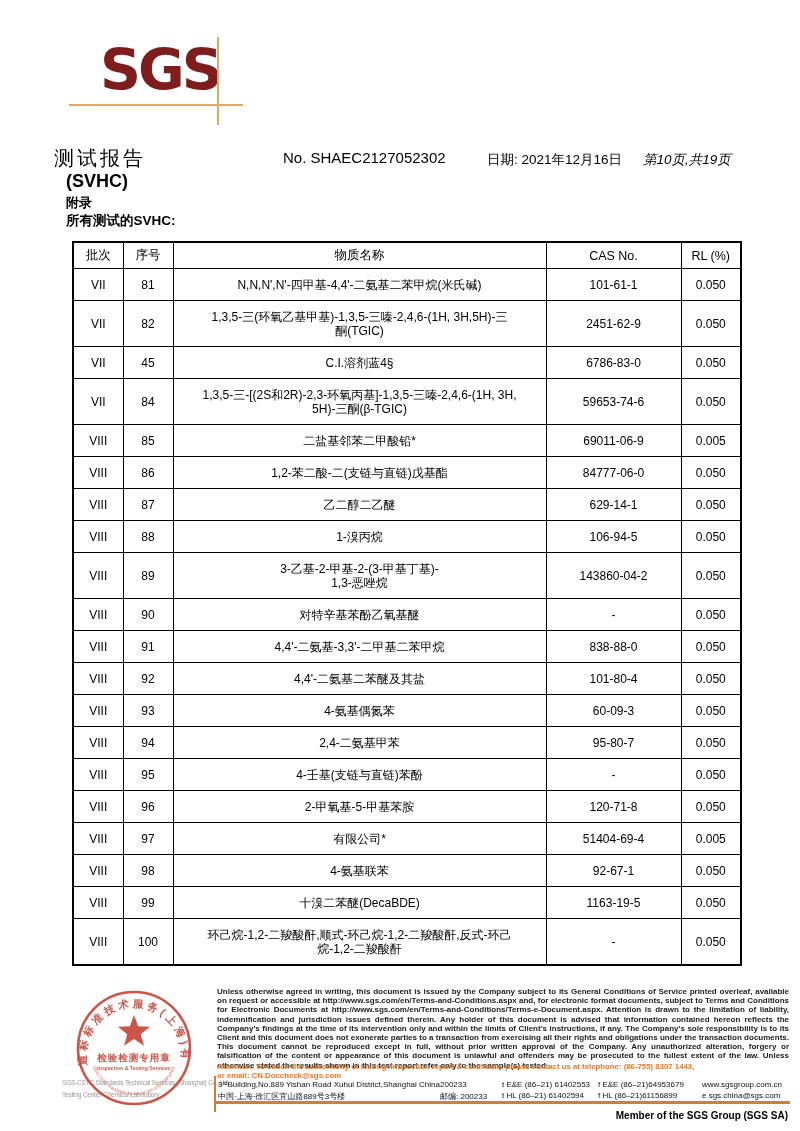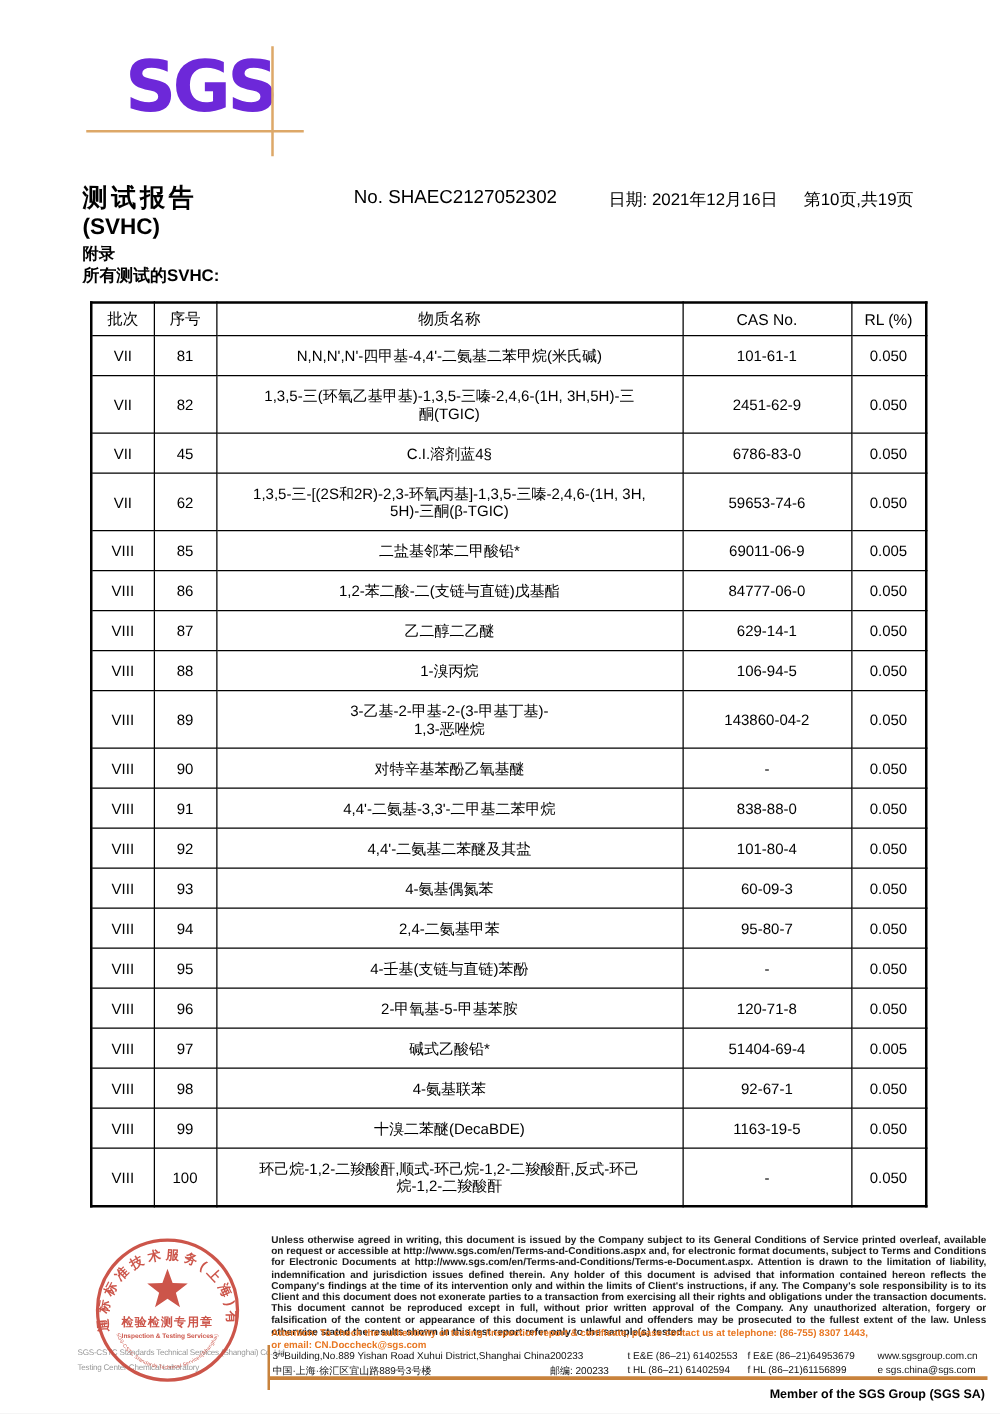--- a/index.html
+++ b/index.html
@@ -6,30 +6,30 @@
   .page {
     position:relative; width:800px; height:1131px; margin:0 auto;
     background:#ffffff; overflow:hidden;
     font-family:"Liberation Sans","DejaVu Sans",sans-serif; color:#000;
   }
   
   .logo-text {
     position:absolute; left:100px; top:40px;
     font-family:"DejaVu Sans","Liberation Sans",sans-serif;
     font-weight:bold; font-size:57px; line-height:60px;
-    letter-spacing:-3px; color:#6d28d9;
+    letter-spacing:-3px; color:#7f1d1d;
   }
   .crosshair-v-top { position:absolute; left:217px; top:37px; width:2px; height:88px; background:#dda868; }
   .crosshair-h-top { position:absolute; left:69px; top:104px; width:174px; height:2px; background:#dda868; }
 
-  .report-title   { position:absolute; left:66px;  top:145px; font-size:20px; font-weight:bold; letter-spacing:3px; }
+  .report-title   { position:absolute; left:54px;  top:145px; font-size:20px; font-weight:normal; letter-spacing:3px; }
   .report-subtitle{ position:absolute; left:66px;  top:171px; font-size:18px; font-weight:bold; }
   .report-no      { position:absolute; left:283px; top:149px; font-size:15px; }
   .report-date    { position:absolute; left:487px; top:151px; font-size:13.5px;text-align:right; }
-  .page-info      { position:absolute; left:643px; top:151px; font-size:13.5px; }
+  .page-info      { position:absolute; left:643px; top:151px; font-size:13.5px;font-style:italic; }
   .annex-title    { position:absolute; left:66px;  top:194px; font-size:13px;  font-weight:bold; }
   .annex-subtitle { position:absolute; left:66px;  top:212px; font-size:13.5px; font-weight:bold; }
 
   
   table.svhc {
     position:absolute; left:72px; top:241px; width:668px;
     border-collapse:collapse; border:2px solid #000;
     table-layout:fixed;
   }
   table.svhc th, table.svhc td { border:1px solid #000; }
@@ -126,21 +126,21 @@
     <tr>
       <td class="c-batch">VII</td>
       <td class="c-no">45</td>
       <td class="c-sub">C.I.溶剂蓝4§</td>
       <td class="c-cas">6786-83-0</td>
       <td class="c-rl">0.050</td>
     </tr>
 
     <tr>
       <td class="c-batch">VII</td>
-      <td class="c-no">62</td>
+      <td class="c-no">84</td>
       <td class="c-sub">1,3,5-三-[(2S和2R)-2,3-环氧丙基]-1,3,5-三嗪-2,4,6-(1H, 3H,
 5H)-三酮(β-TGIC)</td>
       <td class="c-cas">59653-74-6</td>
       <td class="c-rl">0.050</td>
     </tr>
 
     <tr>
       <td class="c-batch">VIII</td>
       <td class="c-no">85</td>
       <td class="c-sub">二盐基邻苯二甲酸铅*</td>
@@ -233,21 +233,21 @@
       <td class="c-batch">VIII</td>
       <td class="c-no">96</td>
       <td class="c-sub">2-甲氧基-5-甲基苯胺</td>
       <td class="c-cas">120-71-8</td>
       <td class="c-rl">0.050</td>
     </tr>
 
     <tr>
       <td class="c-batch">VIII</td>
       <td class="c-no">97</td>
-      <td class="c-sub">碱式乙酸铅*</td>
+      <td class="c-sub">有限公司*</td>
       <td class="c-cas">51404-69-4</td>
       <td class="c-rl">0.005</td>
     </tr>
 
     <tr>
       <td class="c-batch">VIII</td>
       <td class="c-no">98</td>
       <td class="c-sub">4-氨基联苯</td>
       <td class="c-cas">92-67-1</td>
       <td class="c-rl">0.050</td>

